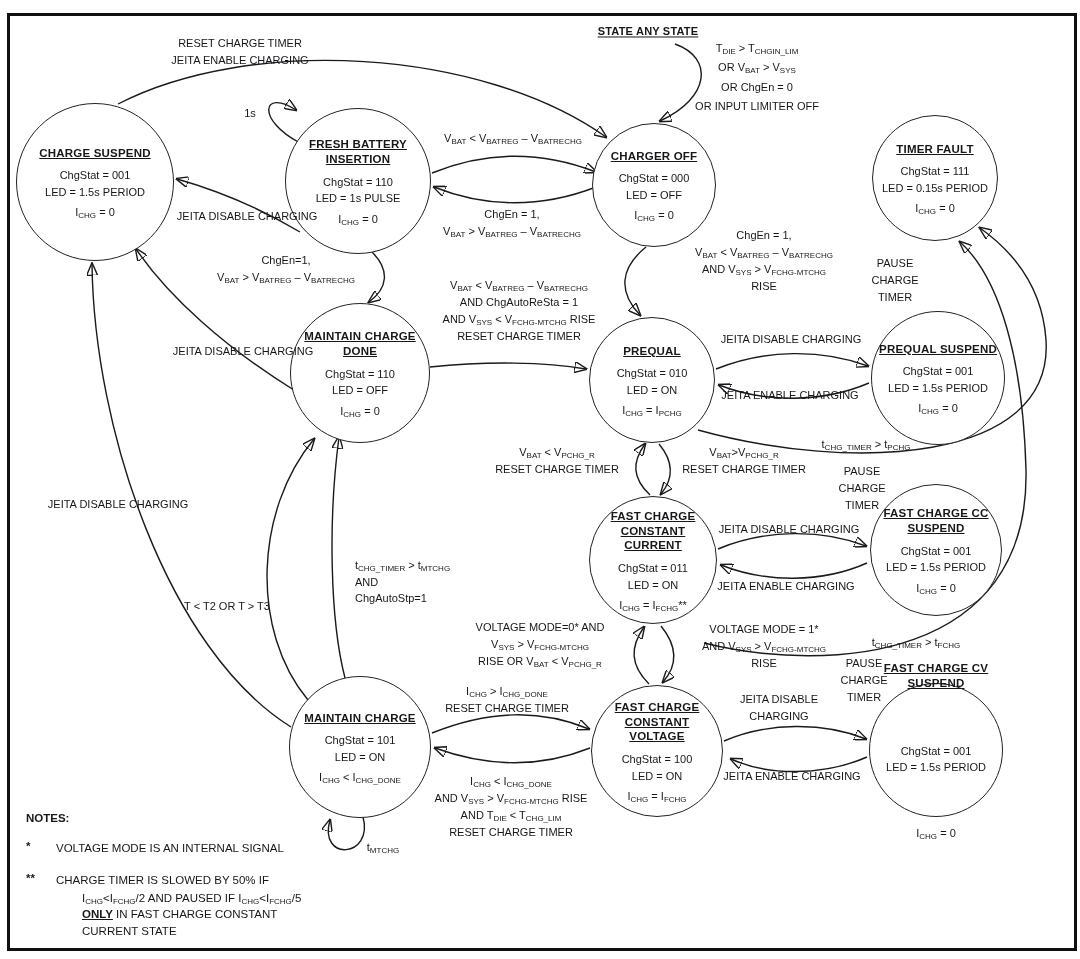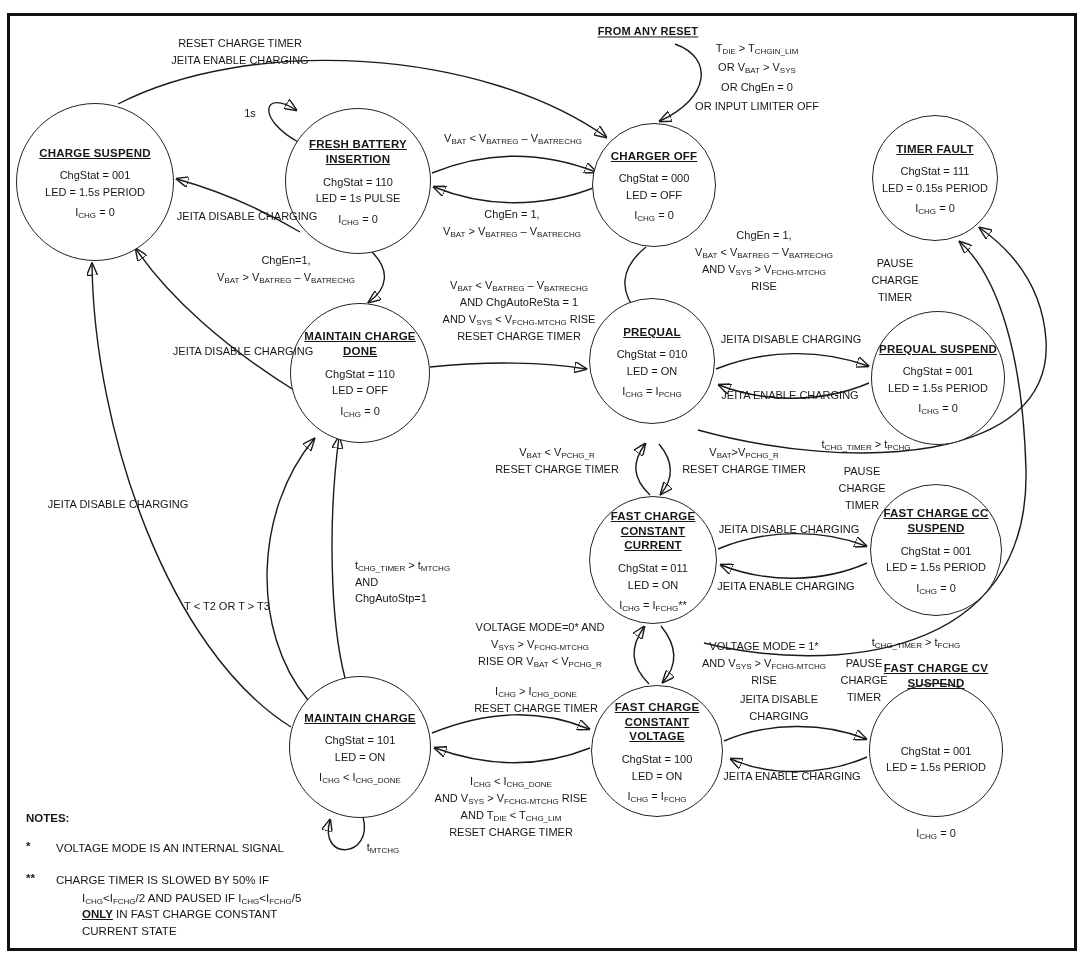--- a/index.html
+++ b/index.html
@@ -92,21 +92,21 @@
   <div class="state" style="left:872px;top:115px;width:126px;height:126px;">
     <div class="state-title">TIMER FAULT</div>
     <div class="state-status">ChgStat = 111<br>LED = 0.15s PERIOD</div>
     <div class="state-current">I<sub>CHG</sub> = 0</div>
   </div>
   <div class="state" style="left:290px;top:303px;width:140px;height:140px;">
     <div class="state-title">MAINTAIN CHARGE<br>DONE</div>
     <div class="state-status">ChgStat = 110<br>LED = OFF</div>
     <div class="state-current">I<sub>CHG</sub> = 0</div>
   </div>
-  <div class="state" style="left:589px;top:298px;width:126px;height:126px;">
+  <div class="state" style="left:589px;top:317px;width:126px;height:126px;">
     <div class="state-title">PREQUAL</div>
     <div class="state-status">ChgStat = 010<br>LED = ON</div>
     <div class="state-current">I<sub>CHG</sub> = I<sub>PCHG</sub></div>
   </div>
   <div class="state" style="left:871px;top:311px;width:134px;height:134px;">
     <div class="state-title">PREQUAL SUSPEND</div>
     <div class="state-status">ChgStat = 001<br>LED = 1.5s PERIOD</div>
     <div class="state-current">I<sub>CHG</sub> = 0</div>
   </div>
   <div class="state" style="left:589px;top:496px;width:128px;height:128px;">
@@ -130,21 +130,21 @@
     <div class="state-current">I<sub>CHG</sub> = I<sub>FCHG</sub></div>
   </div>
   <div class="state" style="left:869px;top:683px;width:134px;height:134px;gap:45px;">
     <div class="state-title">FAST CHARGE CV<br>SUSPEND</div>
     <div class="state-status">ChgStat = 001<br>LED = 1.5s PERIOD</div>
     <div class="state-current">I<sub>CHG</sub> = 0</div>
   </div>
 
   <div class="lbl" style="left:240px;top:52px;">RESET CHARGE TIMER<br>JEITA ENABLE CHARGING</div>
   <div class="lbl" style="left:250px;top:114px;">1s</div>
-  <div class="lbl lbl-bold-u" style="left:648px;top:32px;">FROM ANY RESET</div>
+  <div class="lbl lbl-bold-u" style="left:648px;top:32px;">STATE ANY STATE</div>
   <div class="lbl" style="left:757px;top:77px;line-height:1.75;">T<sub>DIE</sub> &gt; T<sub>CHGIN_LIM</sub><br>OR V<sub>BAT</sub> &gt; V<sub>SYS</sub><br>OR ChgEn = 0<br>OR INPUT LIMITER OFF</div>
   <div class="lbl" style="left:513px;top:139px;">V<sub>BAT</sub> &lt; V<sub>BATREG</sub> – V<sub>BATRECHG</sub></div>
   <div class="lbl" style="left:512px;top:223px;">ChgEn = 1,<br>V<sub>BAT</sub> &gt; V<sub>BATREG</sub> – V<sub>BATRECHG</sub></div>
   <div class="lbl" style="left:247px;top:217px;">JEITA DISABLE CHARGING</div>
   <div class="lbl" style="left:286px;top:269px;">ChgEn=1,<br>V<sub>BAT</sub> &gt; V<sub>BATREG</sub> – V<sub>BATRECHG</sub></div>
   <div class="lbl" style="left:243px;top:352px;">JEITA DISABLE CHARGING</div>
   <div class="lbl" style="left:519px;top:311px;">V<sub>BAT</sub> &lt; V<sub>BATREG</sub> – V<sub>BATRECHG</sub><br>AND ChgAutoReSta = 1<br>AND V<sub>SYS</sub> &lt; V<sub>FCHG-MTCHG</sub> RISE<br>RESET CHARGE TIMER</div>
   <div class="lbl" style="left:764px;top:261px;">ChgEn = 1,<br>V<sub>BAT</sub> &lt; V<sub>BATREG</sub> – V<sub>BATRECHG</sub><br>AND V<sub>SYS</sub> &gt; V<sub>FCHG-MTCHG</sub><br>RISE</div>
   <div class="lbl" style="left:895px;top:281px;">PAUSE<br>CHARGE<br>TIMER</div>
   <div class="lbl" style="left:791px;top:340px;">JEITA DISABLE CHARGING</div>
@@ -152,24 +152,24 @@
   <div class="lbl" style="left:866px;top:445px;">t<sub>CHG_TIMER</sub> &gt; t<sub>PCHG</sub></div>
   <div class="lbl" style="left:557px;top:461px;">V<sub>BAT</sub> &lt; V<sub>PCHG_R</sub><br>RESET CHARGE TIMER</div>
   <div class="lbl" style="left:744px;top:461px;">V<sub>BAT</sub>&gt;V<sub>PCHG_R</sub><br>RESET CHARGE TIMER</div>
   <div class="lbl" style="left:862px;top:489px;">PAUSE<br>CHARGE<br>TIMER</div>
   <div class="lbl" style="left:789px;top:530px;">JEITA DISABLE CHARGING</div>
   <div class="lbl" style="left:786px;top:587px;">JEITA ENABLE CHARGING</div>
   <div class="lbl-left" style="left:355px;top:557px;">t<sub>CHG_TIMER</sub> &gt; t<sub>MTCHG</sub><br>AND<br>ChgAutoStp=1</div>
   <div class="lbl" style="left:227px;top:607px;">T &lt; T2 OR T &gt; T3</div>
   <div class="lbl" style="left:118px;top:505px;">JEITA DISABLE CHARGING</div>
   <div class="lbl" style="left:540px;top:645px;">VOLTAGE MODE=0* AND<br>V<sub>SYS</sub> &gt; V<sub>FCHG-MTCHG</sub><br>RISE OR V<sub>BAT</sub> &lt; V<sub>PCHG_R</sub></div>
-  <div class="lbl" style="left:764px;top:664px;">VOLTAGE MODE = 1*<br>AND V<sub>SYS</sub> &gt; V<sub>FCHG-MTCHG</sub><br>RISE</div>
+  <div class="lbl" style="left:764px;top:647px;">VOLTAGE MODE = 1*<br>AND V<sub>SYS</sub> &gt; V<sub>FCHG-MTCHG</sub><br>RISE</div>
   <div class="lbl" style="left:916px;top:643px;">t<sub>CHG_TIMER</sub> &gt; t<sub>FCHG</sub></div>
   <div class="lbl" style="left:864px;top:681px;">PAUSE<br>CHARGE<br>TIMER</div>
-  <div class="lbl" style="left:507px;top:700px;margin-left:29px;">I<sub>CHG</sub> &gt; I<sub>CHG_DONE</sub><br>RESET CHARGE TIMER</div>
+  <div class="lbl" style="left:507px;top:700px;">I<sub>CHG</sub> &gt; I<sub>CHG_DONE</sub><br>RESET CHARGE TIMER</div>
   <div class="lbl" style="left:779px;top:708px;">JEITA DISABLE<br>CHARGING</div>
   <div class="lbl" style="left:511px;top:807px;">I<sub>CHG</sub> &lt; I<sub>CHG_DONE</sub><br>AND V<sub>SYS</sub> &gt; V<sub>FCHG-MTCHG</sub> RISE<br>AND T<sub>DIE</sub> &lt; T<sub>CHG_LIM</sub><br>RESET CHARGE TIMER</div>
   <div class="lbl" style="left:792px;top:777px;">JEITA ENABLE CHARGING</div>
   <div class="lbl" style="left:383px;top:848px;">t<sub>MTCHG</sub></div>
 
   <div class="notes">
     <div class="notes-heading">NOTES:</div>
     <div class="note">
       <span class="note-mark">*</span>
       <div class="note-text">VOLTAGE MODE IS AN INTERNAL SIGNAL</div>

